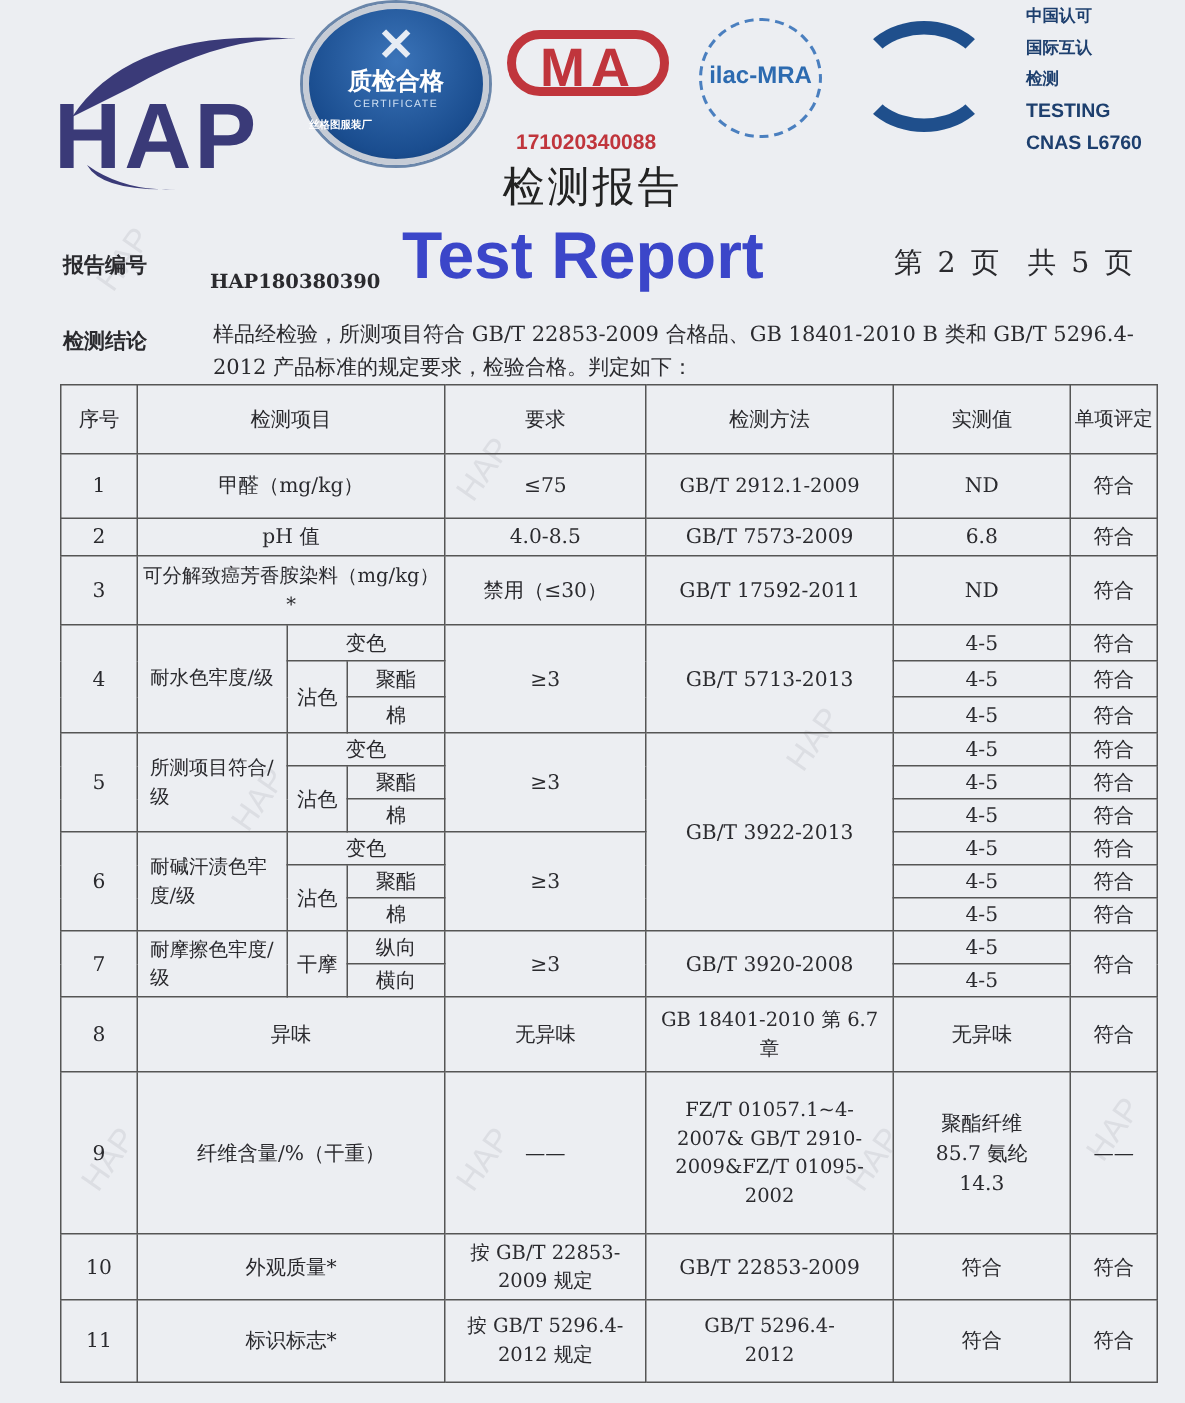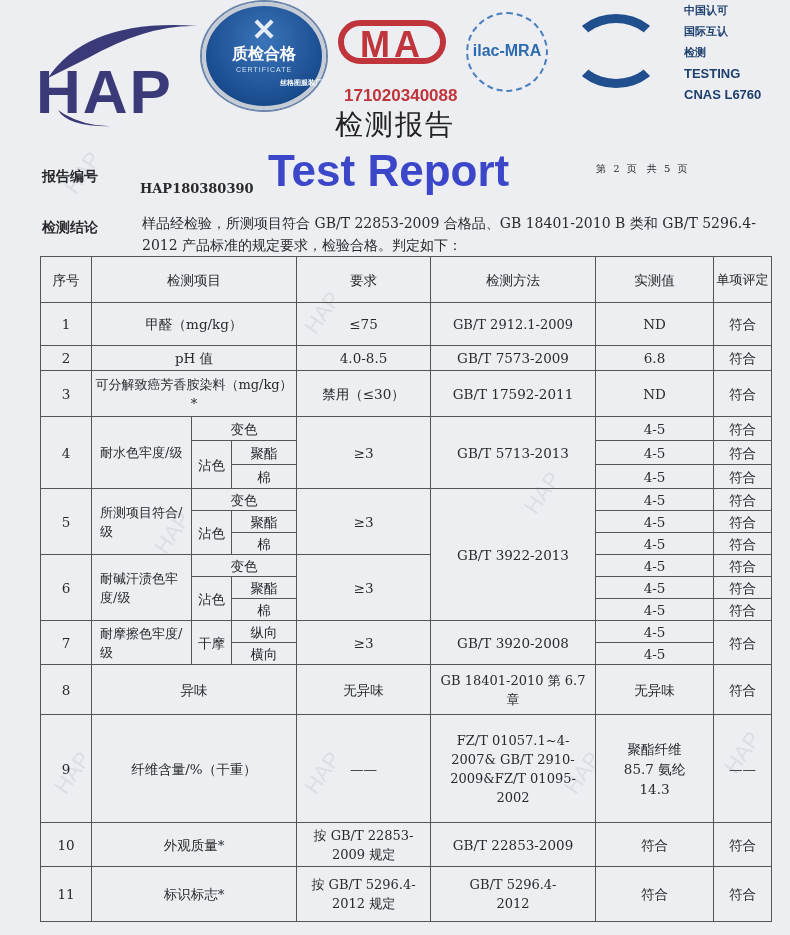--- a/index.html
+++ b/index.html
@@ -4,36 +4,36 @@
 <style>
   html,body{margin:0;padding:0;}
   body{width:790px;height:935px;background:#eceef2;position:relative;overflow:hidden;font-family:"DejaVu Serif","Liberation Serif",serif;color:#2a2a2e;}
   .abs{position:absolute;}
   .hap-logo{left:28px;top:18px;width:180px;height:110px;}
   .hap-text{position:absolute;left:8px;top:38px;font-family:"Liberation Sans",sans-serif;font-weight:bold;font-size:62px;color:#3a3a78;letter-spacing:2px;}
   .badge{left:202px;top:2px;width:116px;height:100px;border-radius:50%;background:radial-gradient(circle at 50% 35%,#3b74b9,#1a4d8f 70%,#0f3566);border:4px solid #c6ccd6;box-shadow:0 0 0 2px #6a86aa;}
   .badge .x{position:absolute;left:0;right:0;top:6px;text-align:center;font-family:"Liberation Sans",sans-serif;font-size:30px;font-weight:bold;color:#e6ecf4;}
   .badge .t1{position:absolute;left:0;right:0;top:38px;text-align:center;font-family:"DejaVu Sans",sans-serif;font-size:16px;font-weight:bold;color:#fff;}
   .badge .t2{position:absolute;left:0;right:0;top:60px;text-align:center;font-family:"Liberation Sans",sans-serif;font-size:7px;color:#cfe0f3;letter-spacing:1px;}
-  .badge .t3{position:absolute;left:0;right:0;top:72px;text-align:right;font-family:"DejaVu Sans",sans-serif;font-size:7px;color:#fff;font-weight:bold;}
+  .badge .t3{position:absolute;left:0;right:0;top:72px;text-align:left;font-family:"DejaVu Sans",sans-serif;font-size:7px;color:#fff;font-weight:bold;}
   .cma{left:338px;top:20px;width:108px;height:44px;border:6px solid #c0353c;border-radius:22px;box-sizing:border-box;}
   .cma span{position:absolute;left:0;right:0;top:-2px;text-align:center;font-family:"Liberation Sans",sans-serif;font-weight:bold;font-size:36px;color:#c0353c;letter-spacing:4px;}
-  .cma-num{left:344px;top:86px;font-family:"Liberation Sans",sans-serif;font-weight:bold;font-size:17px;color:#c0353c;}
+  .cma-num{left:344px;top:86px;font-family:"Liberation Sans",sans-serif;font-weight:bold;font-size:14px;color:#c0353c;}
   .ilac{left:466px;top:12px;width:82px;height:80px;border-radius:50%;border:2px dashed #4a7fbf;box-sizing:border-box;}
   .ilac span{position:absolute;left:-4px;right:-4px;top:28px;text-align:center;font-family:"Liberation Sans",sans-serif;font-weight:bold;font-size:16px;color:#2d6bb0;}
   .cnas{left:566px;top:14px;width:100px;height:74px;}
   .cnas .ring{position:absolute;left:4px;top:0;width:92px;height:74px;border-radius:50%;border:9px solid #1f4f8c;border-left-color:transparent;border-right-color:transparent;box-sizing:border-box;}
   .cnas span{position:absolute;left:0;right:0;top:18px;text-align:center;font-family:"Liberation Sans",sans-serif;font-weight:bold;font-style:italic;font-size:32px;color:#1f4f8c;}
   .acc{left:684px;top:0px;font-family:"DejaVu Sans",sans-serif;font-size:11px;line-height:21px;color:#1d3f6e;font-weight:bold;}
   .acc .en{font-family:"Liberation Sans",sans-serif;font-size:13px;}
   .title-cn{left:0;right:0;top:106px;text-align:center;font-size:28px;color:#222;letter-spacing:2px;}
   .rep-label{left:42px;top:168px;font-size:14px;font-weight:bold;}
   .rep-no{left:140px;top:169px;font-size:13px;font-weight:bold;margin-top:12px;}
   .test-report{left:268px;top:146px;font-family:"Liberation Sans",sans-serif;font-weight:bold;font-size:44px;color:#3b46c9;}
-  .page-info{left:596px;top:162px;font-size:10px;word-spacing:4px;}
+  .page-info{left:596px;top:162px;font-size:19px;word-spacing:4px;}
   .concl-label{left:42px;top:219px;font-size:14px;font-weight:bold;}
   .concl-text{left:142px;top:212px;width:640px;font-size:14px;line-height:22px;}
   table{position:absolute;left:40px;top:256px;border-collapse:collapse;width:731px;table-layout:fixed;}
   td{border:1.5px solid #555;text-align:center;vertical-align:middle;font-size:13.5px;padding:0 2px;line-height:20px;}
   td.sm{font-size:13px;line-height:19px;}
   .wm{position:absolute;font-family:"Liberation Sans",sans-serif;font-size:22px;color:rgba(150,150,160,0.18);transform:rotate(-55deg);pointer-events:none;}
 </style>
 </head>
 <body>
 

